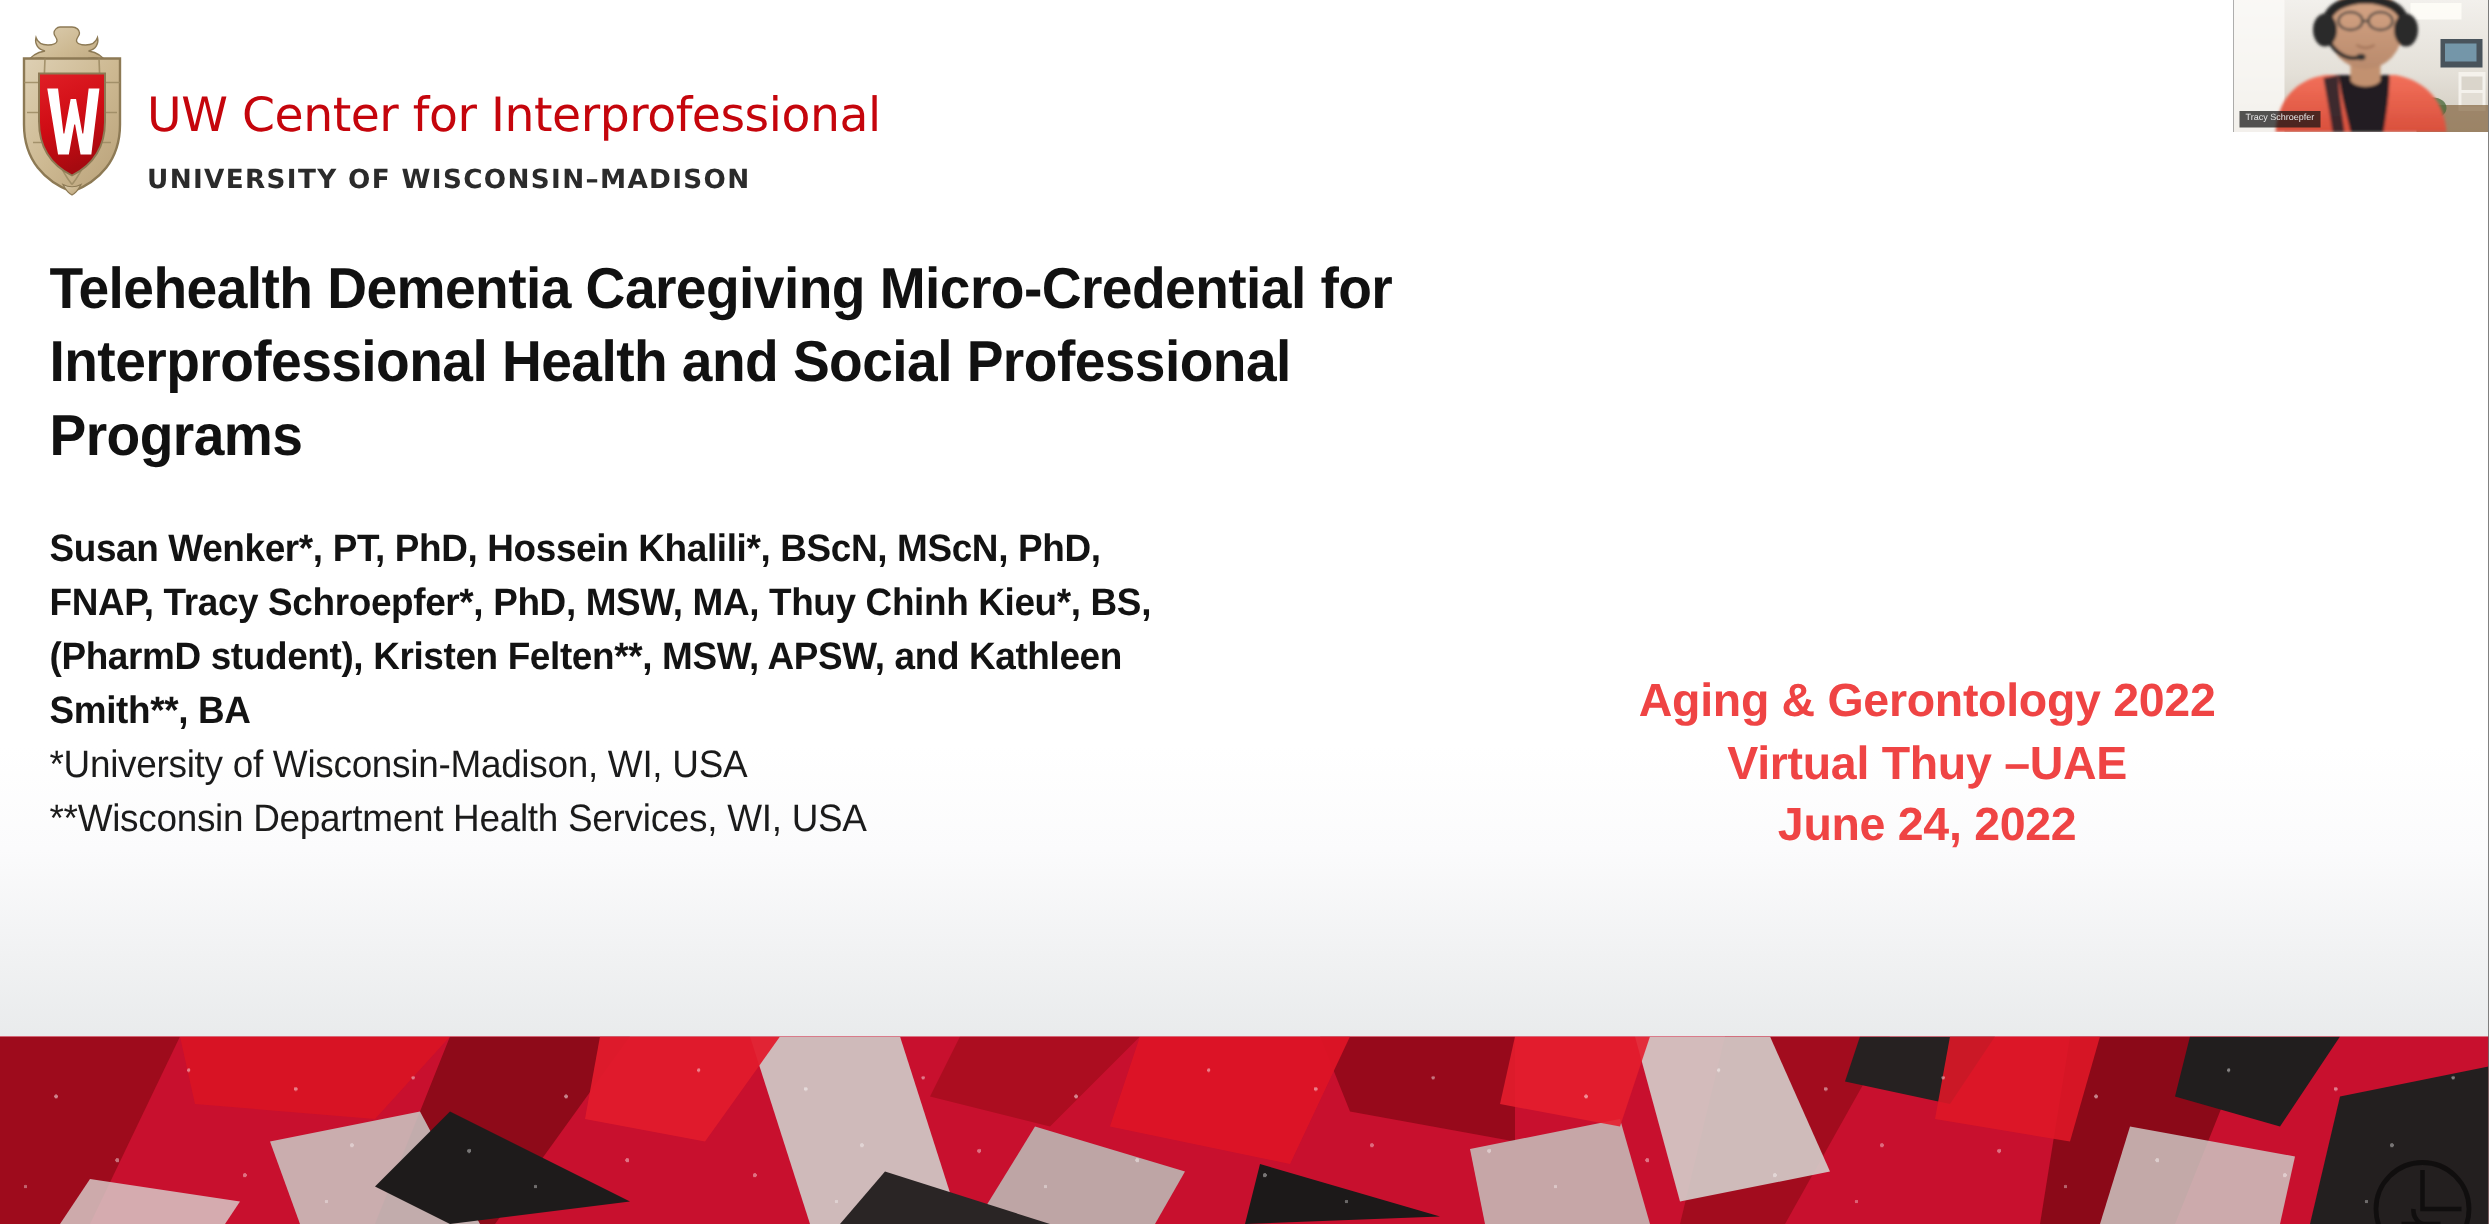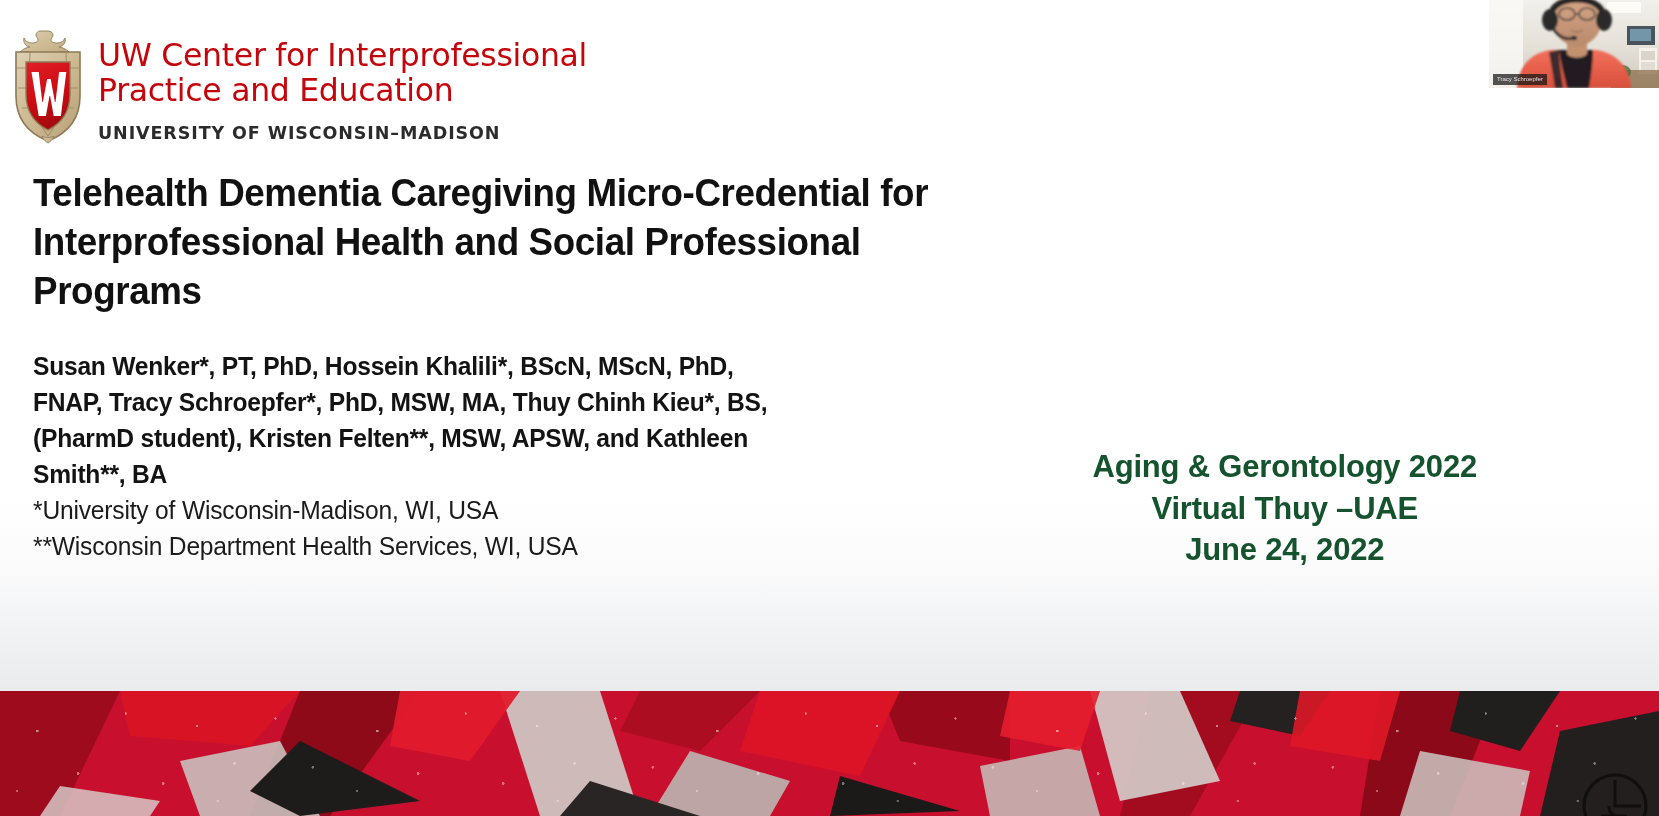--- a/index.html
+++ b/index.html
@@ -119,21 +119,21 @@
   
   .conference {
     position: absolute;
     right: 182px; top: 446px;
     text-align: center;
     font-family: "Liberation Sans", sans-serif;
     font-weight: 700;
     font-size: 31px;
     line-height: 41.5px;
     letter-spacing: -0.2px;
-    color: #14532d;
+    color: #ef4444;
     white-space: nowrap;
   }
 
   
   .band {
     position: absolute;
     left: 0; bottom: 0;
     width: 1659px; height: 125px;
     background: #C8102E;
     overflow: hidden;
@@ -234,21 +234,20 @@
 
         <path d="M21.5 44 h7.2 l3.6 30 0.6 0 4.2-23 3.6 0 4.2 23 0.6 0 3.6-30 h7.2 l-5.4 44 -7.2 0
                  -3.6-20 -0.6 0 -3.6 20 -7.2 0 z" fill="#ffffff"></path>
 
         <path d="M32 108 c2 4 4 6 6 7 2-1 4-3 6-7 -4 2-8 2-12 0 z" fill="url(#tan)" stroke="#8d7a55" stroke-width="0.8"></path>
       </svg>
     </div>
 
     <div class="logo-text">
       <div class="logo-line">UW Center for Interprofessional</div>
-      <div class="logo-line">Practice and Education</div>
       <div class="logo-sub">UNIVERSITY OF WISCONSIN–MADISON</div>
     </div>
   </div>
 
   <h1 class="slide-title">Telehealth Dementia Caregiving Micro-Credential for Interprofessional Health and Social Professional Programs</h1>
 
   <div class="authors">
     <div class="authors-names">Susan Wenker*, PT, PhD, Hossein Khalili*, BScN, MScN, PhD, FNAP, Tracy Schroepfer*, PhD, MSW, MA, Thuy Chinh Kieu*, BS, (PharmD student), Kristen Felten**, MSW, APSW, and Kathleen Smith**, BA</div>
     <div class="affil">*University of Wisconsin-Madison, WI, USA</div>
     <div class="affil">**Wisconsin Department Health Services, WI, USA</div>

